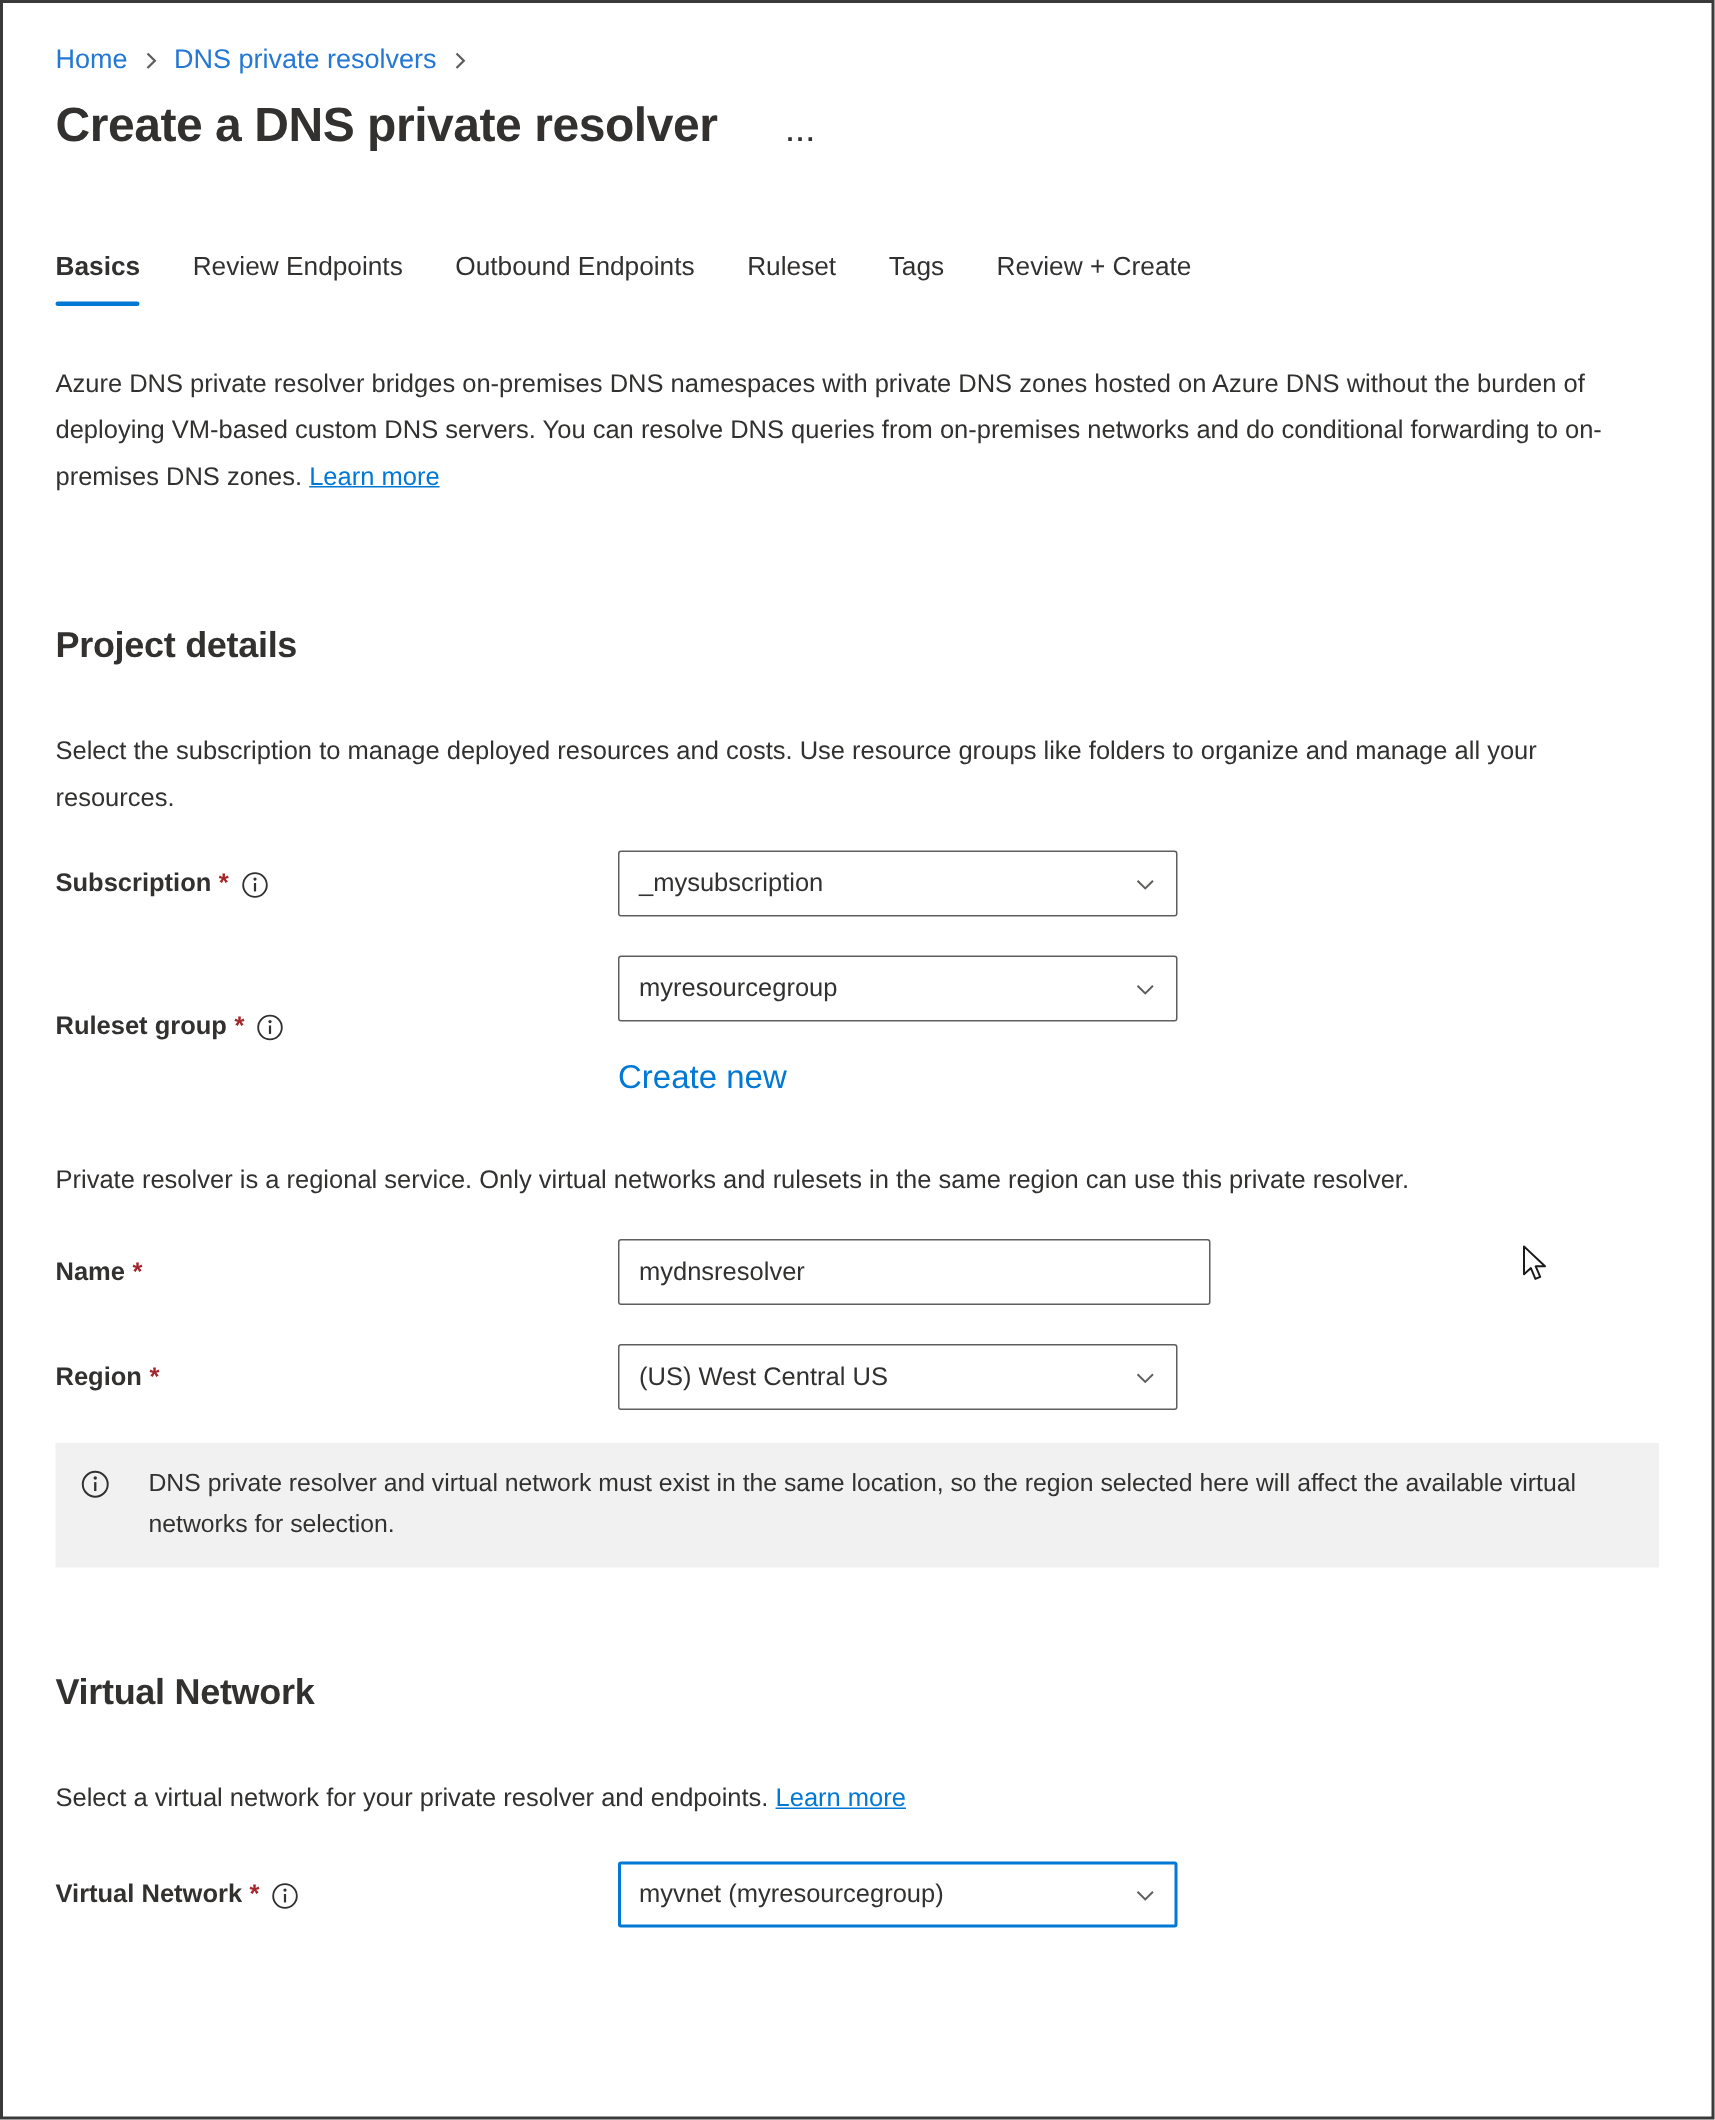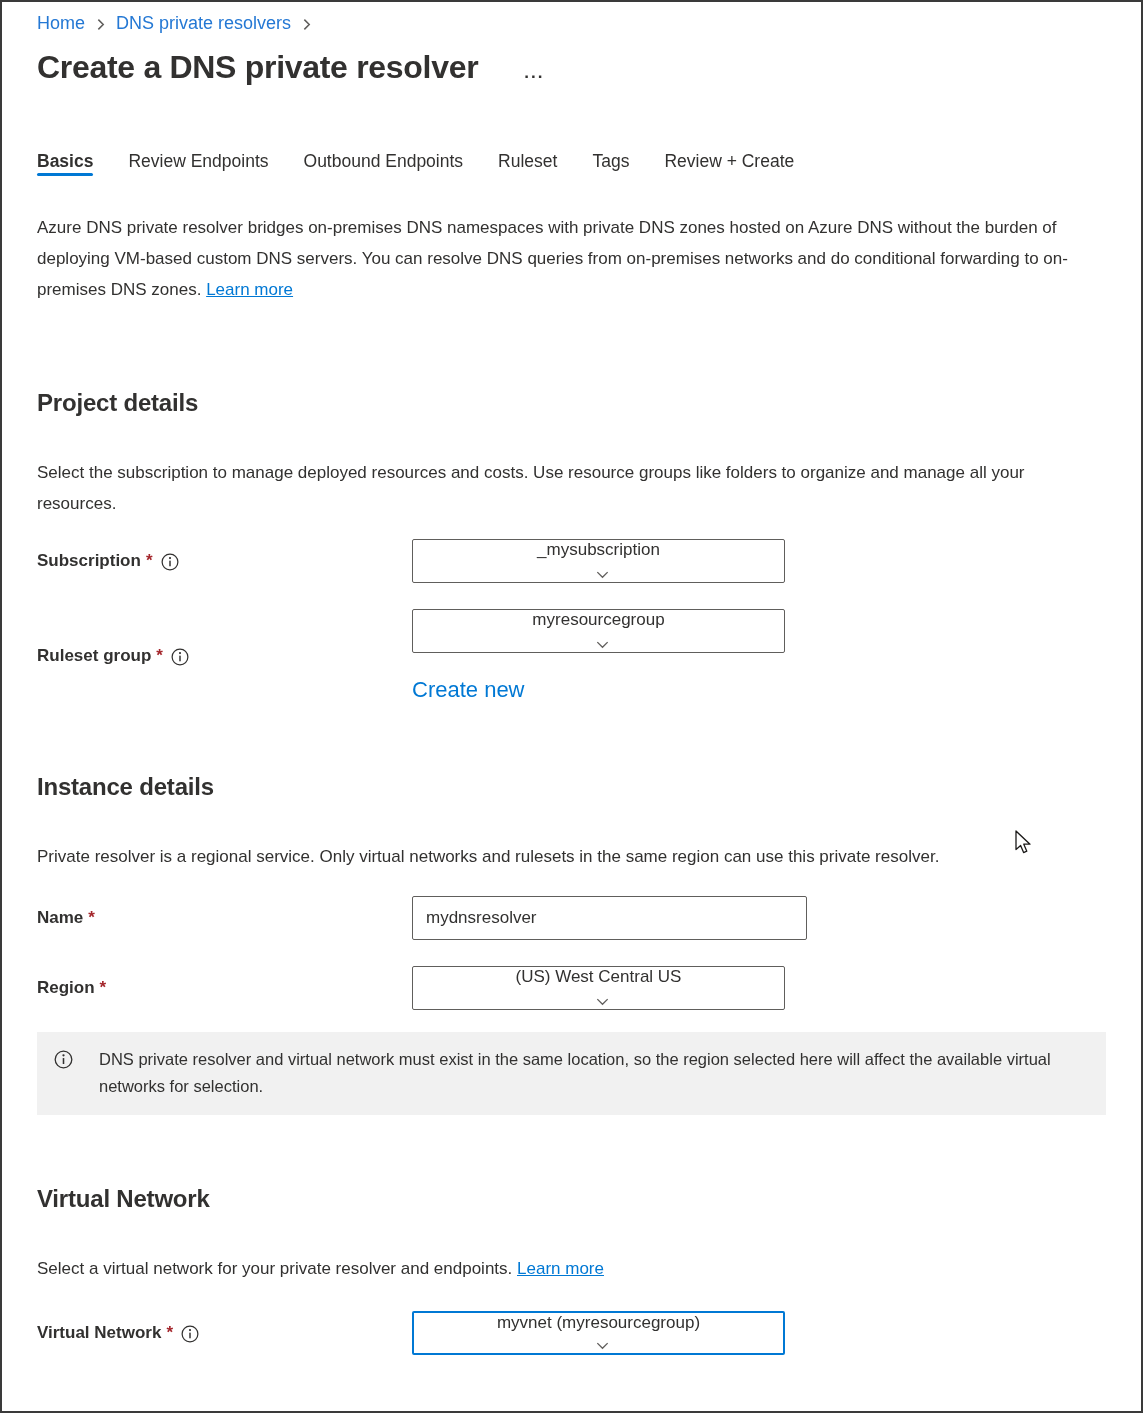--- a/index.html
+++ b/index.html
@@ -16,33 +16,33 @@
     background:#ffffff;
     border:2px solid #3a3a3a;
     font-family:"Liberation Sans", sans-serif;
     color:var(--text);
     position:relative;
     overflow:hidden;
   }
   .content{padding:0 35px;}
 
   
-  .breadcrumb{margin-top:11px;display:flex;align-items:center;gap:9px;font-size:18px;}
+  .breadcrumb{margin-top:27px;display:flex;align-items:center;gap:9px;font-size:18px;}
   .breadcrumb a{color:#2478d4;text-decoration:none;cursor:pointer;}
   .crumb-sep{display:inline-flex;margin-top:2px;}
 
   
   .title-row{display:flex;align-items:flex-end;margin-top:13px;}
   h1{font-size:32px;line-height:40px;font-weight:700;margin:0;letter-spacing:-0.3px;}
   .more-btn{background:none;border:none;font-size:17px;font-weight:700;color:#323130;
     letter-spacing:2px;margin-left:42px;margin-top:2px;padding:4px;cursor:pointer;}
 
   
   .tabs{display:flex;gap:35px;margin-top:64px;}
-  .tab{font-size:17.5px;color:var(--text);padding-bottom:4px;position:relative;cursor:pointer;}
+  .tab{font-size:17.5px;color:var(--text);padding-bottom:16px;position:relative;cursor:pointer;}
   .tab.active{font-weight:700;}
   .tab.active::after{content:"";position:absolute;left:0;right:0;bottom:0;height:3px;
     background:var(--accent);border-radius:1.5px;}
 
   
   .intro{margin:36px 0 12px;font-size:17px;line-height:31px;max-width:1085px;}
   .section-desc{margin:40px 0 0;font-size:17px;line-height:31px;max-width:1085px;}
   a.inline-link{color:var(--accent);text-decoration:underline;cursor:pointer;}
 
   
@@ -53,21 +53,21 @@
   
   .form-row{display:flex;align-items:center;margin-top:26px;}
   .form-row.first{margin-top:20px;}
   .form-label{width:375px;flex-shrink:0;font-size:17px;font-weight:700;
     display:flex;align-items:center;}
   .required{color:var(--required);margin-left:5px;font-weight:700;}
   .info-icon{display:inline-flex;margin-left:8px;margin-top:1px;cursor:pointer;}
 
   .combo{width:373px;height:44px;border:1px solid var(--muted);border-radius:2px;
     display:flex;align-items:center;justify-content:space-between;
-    padding:0 13px;font-size:17px;background:#fff;cursor:pointer;flex-direction:column;}
+    padding:0 13px;font-size:17px;background:#fff;cursor:pointer;}
   .combo.focused{border:2px solid var(--accent);padding:0 12px;}
   .chevron{display:inline-flex;margin-left:8px;}
 
   .text-input{width:395px;height:44px;border:1px solid var(--muted);border-radius:2px;
     padding:0 13px;font-size:17px;font-family:inherit;color:var(--text);background:#fff;outline:none;}
 
   .field-stack{display:flex;flex-direction:column;align-items:flex-start;}
   .create-new{margin-top:24px;font-size:22px;color:var(--accent);text-decoration:none;cursor:pointer;}
 
   
@@ -159,21 +159,20 @@
         <span class="chevron">
           <svg width="15" height="15" viewBox="0 0 16 16">
               <path d="M2.5 5.5 L8 11 L13.5 5.5" fill="none" stroke="#605e5c" stroke-width="1.4"></path>
             </svg>
         </span>
       </div>
       <a class="create-new">Create new</a>
     </div>
   </div>
 
-  <h2 class="mt-section-sm">Instance details</h2>
   <p class="section-desc">Private resolver is a regional service. Only virtual networks and rulesets in the same region can use this private resolver.</p>
 
   <div class="form-row" style="margin-top:24px;">
     <div class="form-label">
       <span>Name</span>
       <span class="required">*</span>
     </div>
     <input class="text-input" type="text" value="mydnsresolver" style="">
   </div>
 

